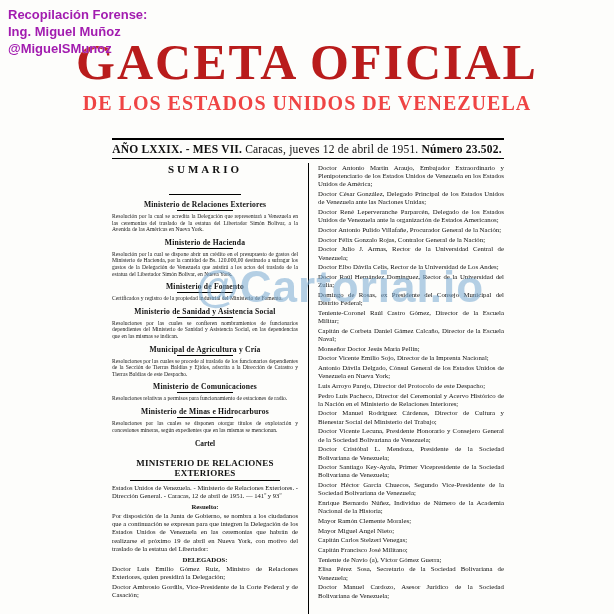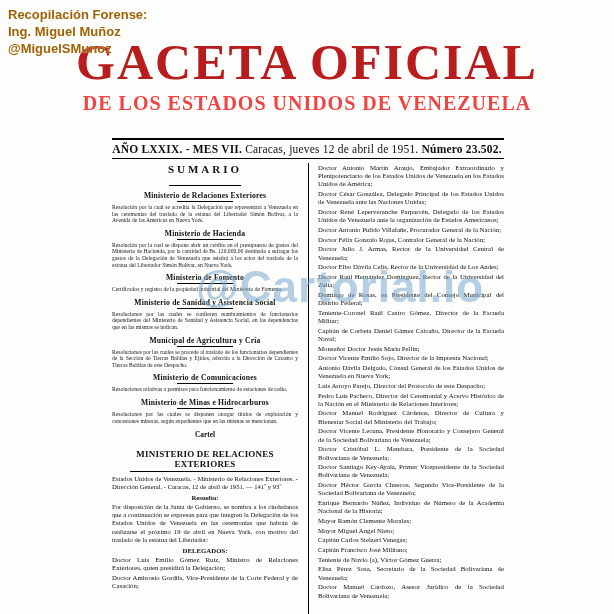--- a/index.html
+++ b/index.html
@@ -9,21 +9,21 @@
     font-family:"Liberation Serif", serif;
     color:#111;
   }
   .page{position:relative;width:614px;height:614px;background:#fdfdfb;}
 
   
   .wm-top{
     position:absolute;left:8px;top:6px;z-index:40;
     font-family:"Liberation Sans", sans-serif;
     font-weight:bold;font-size:13px;line-height:17px;
-    color:#a16207;
+    color:#a21caf;
     text-shadow:0 0 1px rgba(255,255,255,.9);
   }
   .wm-center{
     position:absolute;left:0;top:262px;width:614px;z-index:40;
     text-align:center;
     font-family:"Liberation Sans", sans-serif;
     font-weight:bold;font-size:44px;letter-spacing:1px;
     color:rgba(120,170,210,0.55);
     white-space:nowrap;
     margin-left:33px;
@@ -61,21 +61,21 @@
   .rule2{position:absolute;left:112px;top:158px;width:392px;height:1px;background:#000;}
 
   
   .cols{position:absolute;left:112px;top:163px;width:392px;height:451px;}
   .col{position:absolute;top:0;width:186px;height:451px;overflow:hidden;}
   .col-left{left:0;}
   .col-right{left:206px;}
   .vdiv{position:absolute;left:196px;top:0;width:1px;height:451px;background:#000;}
 
   .sumario{
-    text-align:center;font-weight:bold;font-size:11px;letter-spacing:3px;margin:0 0 10px 0;
+    text-align:center;font-weight:bold;font-size:11px;letter-spacing:3px;margin:0 0 19px 0;
   }
   .sumario-rule{width:72px;height:1px;background:#000;margin:0 auto 4px auto;}
 
   .dept{
     text-align:center;font-weight:bold;font-size:7.6px;margin:5px 0 1px 0;letter-spacing:.2px;
   }
   .dept-rule{width:56px;height:1px;background:#000;margin:0 auto 2px auto;}
   .blurb{
     font-size:5.6px;line-height:6.6px;text-align:justify;margin:0 0 2px 0;color:#1a1a1a;
   }

